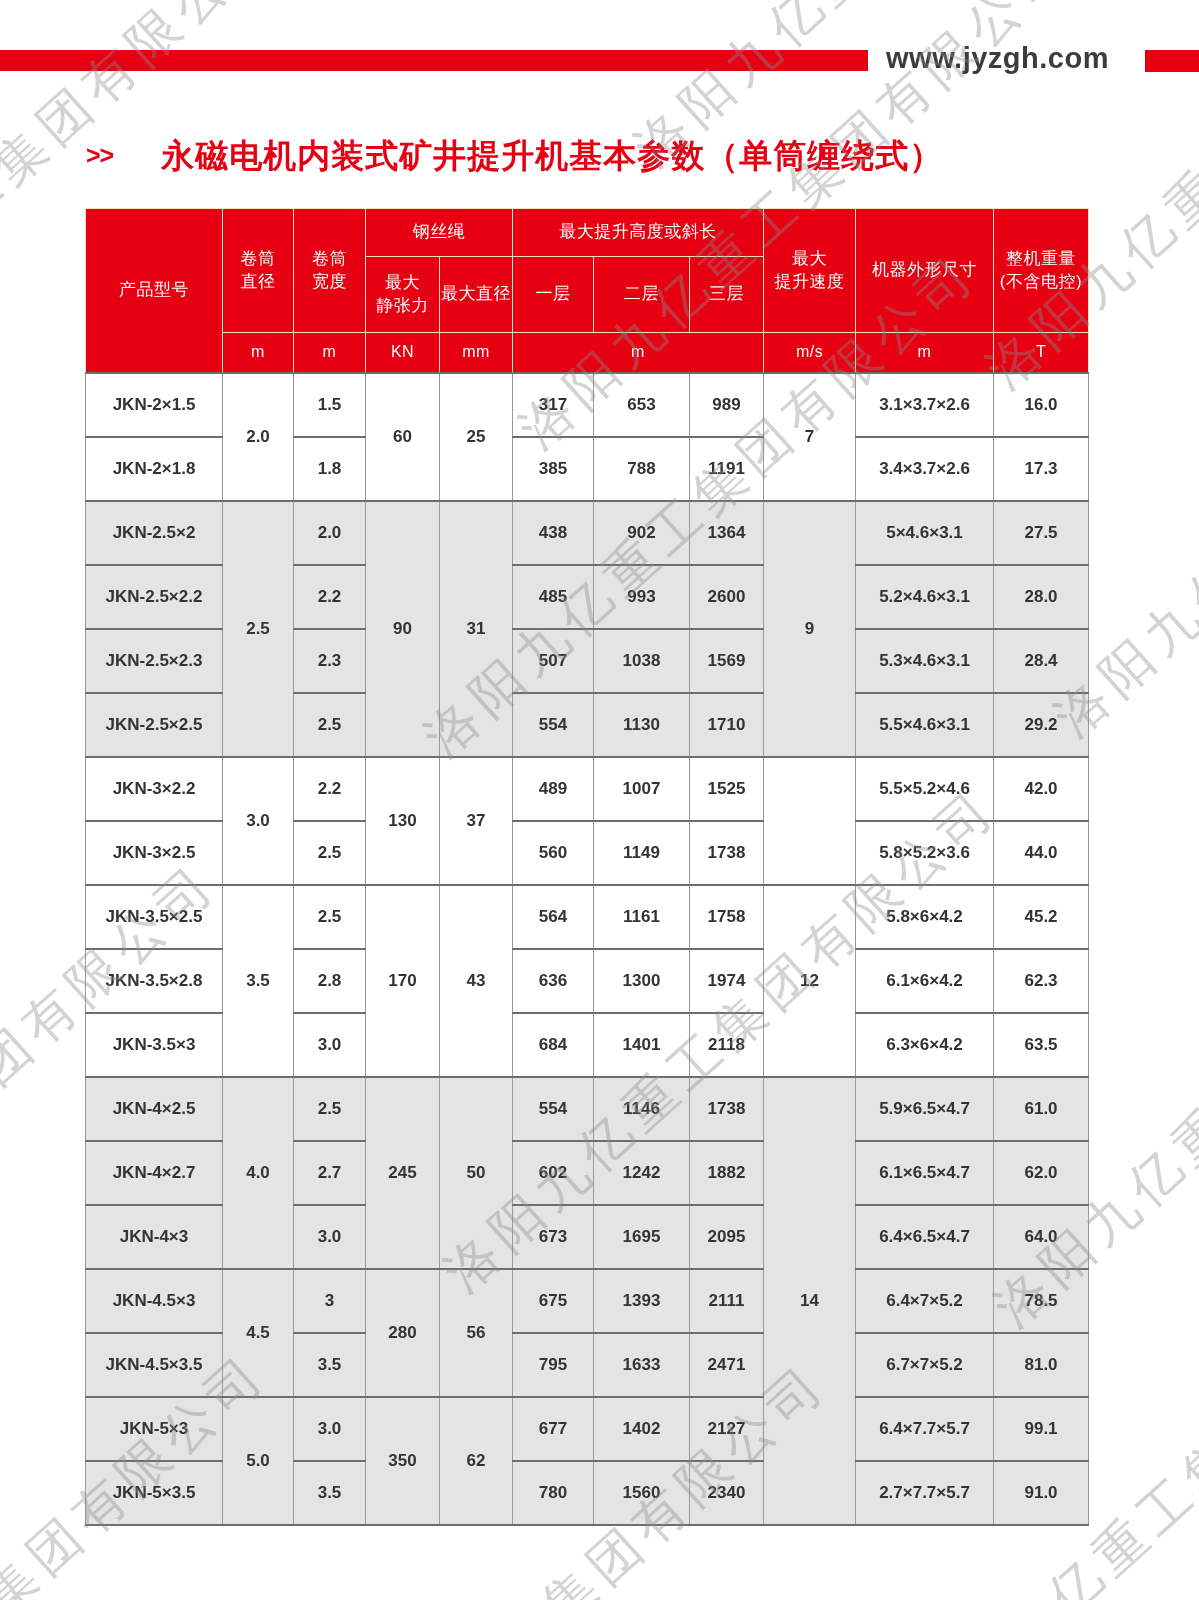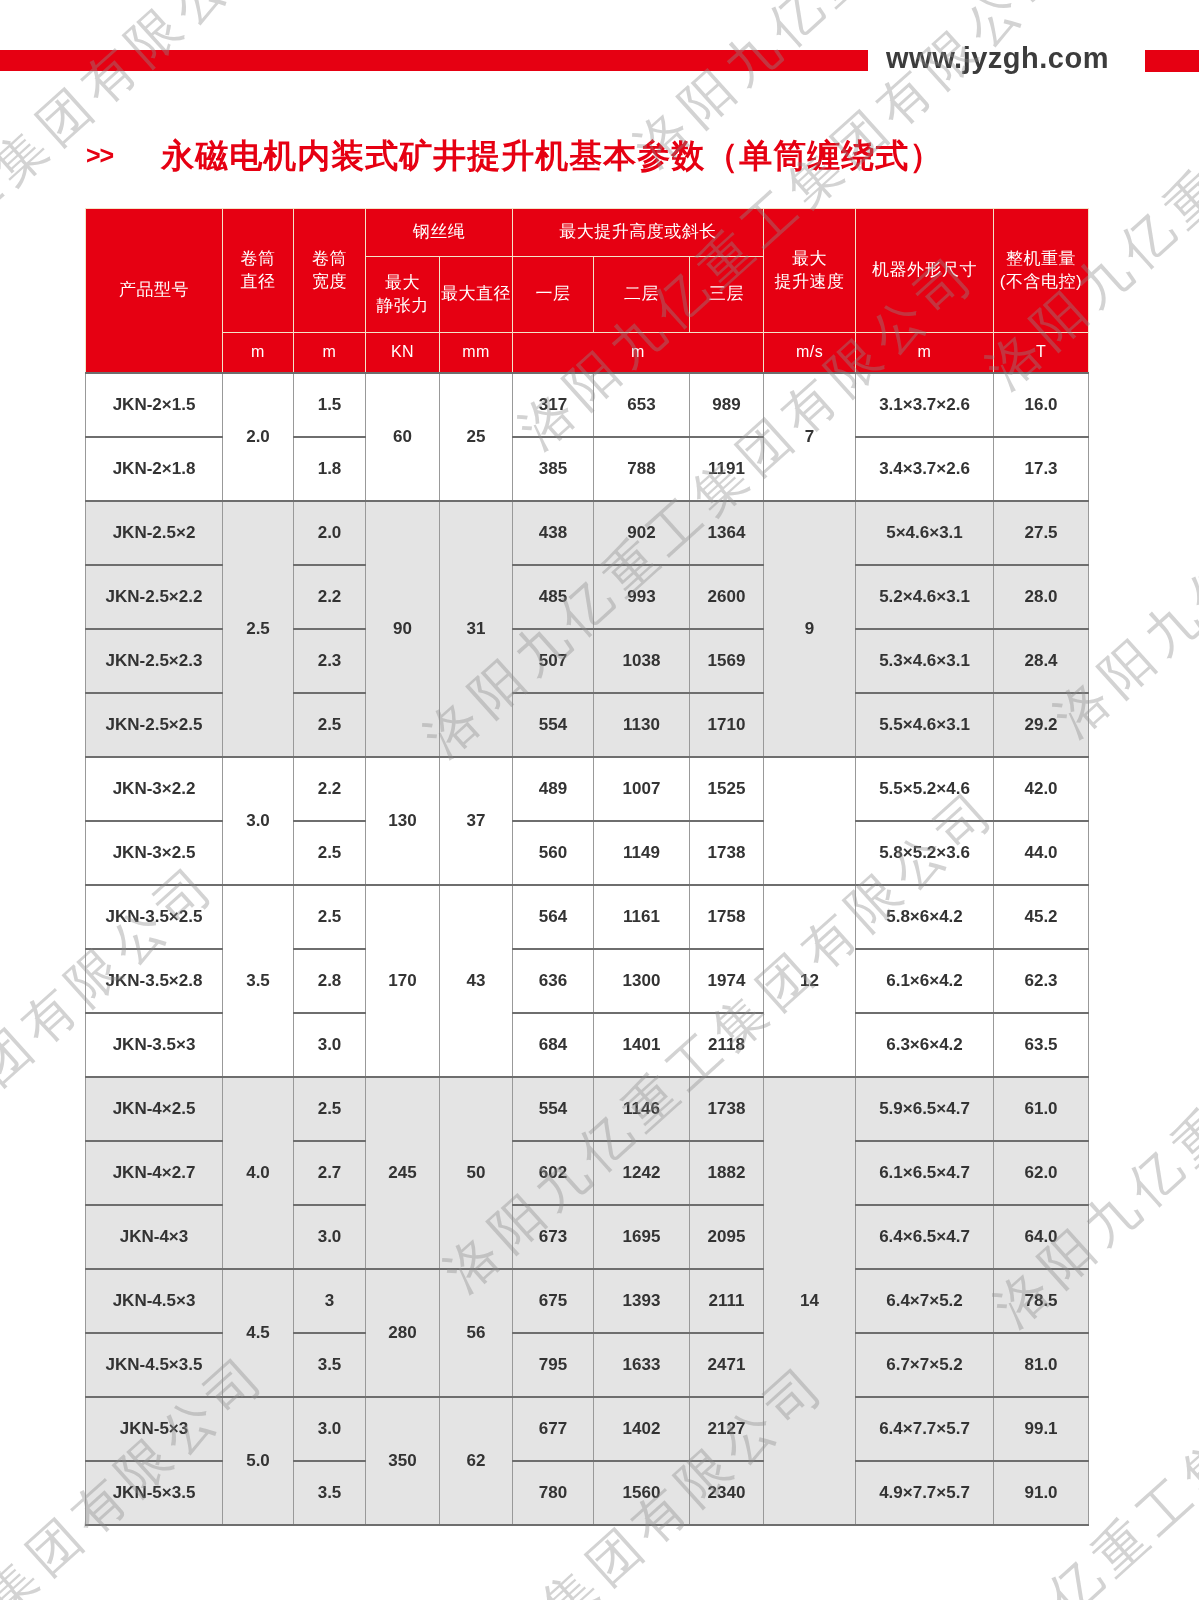--- a/index.html
+++ b/index.html
@@ -298,21 +298,21 @@
           <td>2127</td>
           <td>6.4×7.7×5.7</td>
           <td>99.1</td>
         </tr>
         <tr class="shade">
           <td>JKN-5×3.5</td>
           <td>3.5</td>
           <td>780</td>
           <td>1560</td>
           <td>2340</td>
-          <td>4.9×7.7×5.7</td>
+          <td>2.7×7.7×5.7</td>
           <td>91.0</td>
         </tr>
       </tbody>
   </table>
 
   <div class="wm-layer">
     <span class="wm" style="left:-290px;top:390px">洛阳九亿重工集团有限公司</span>
     <span class="wm" style="left:505px;top:412px">洛阳九亿重工集团有限公司</span>
     <span class="wm" style="left:972px;top:352px">洛阳九亿重工集团有限公司</span>
     <span class="wm" style="left:620px;top:130px">洛阳九亿重工集团有限公司</span>

